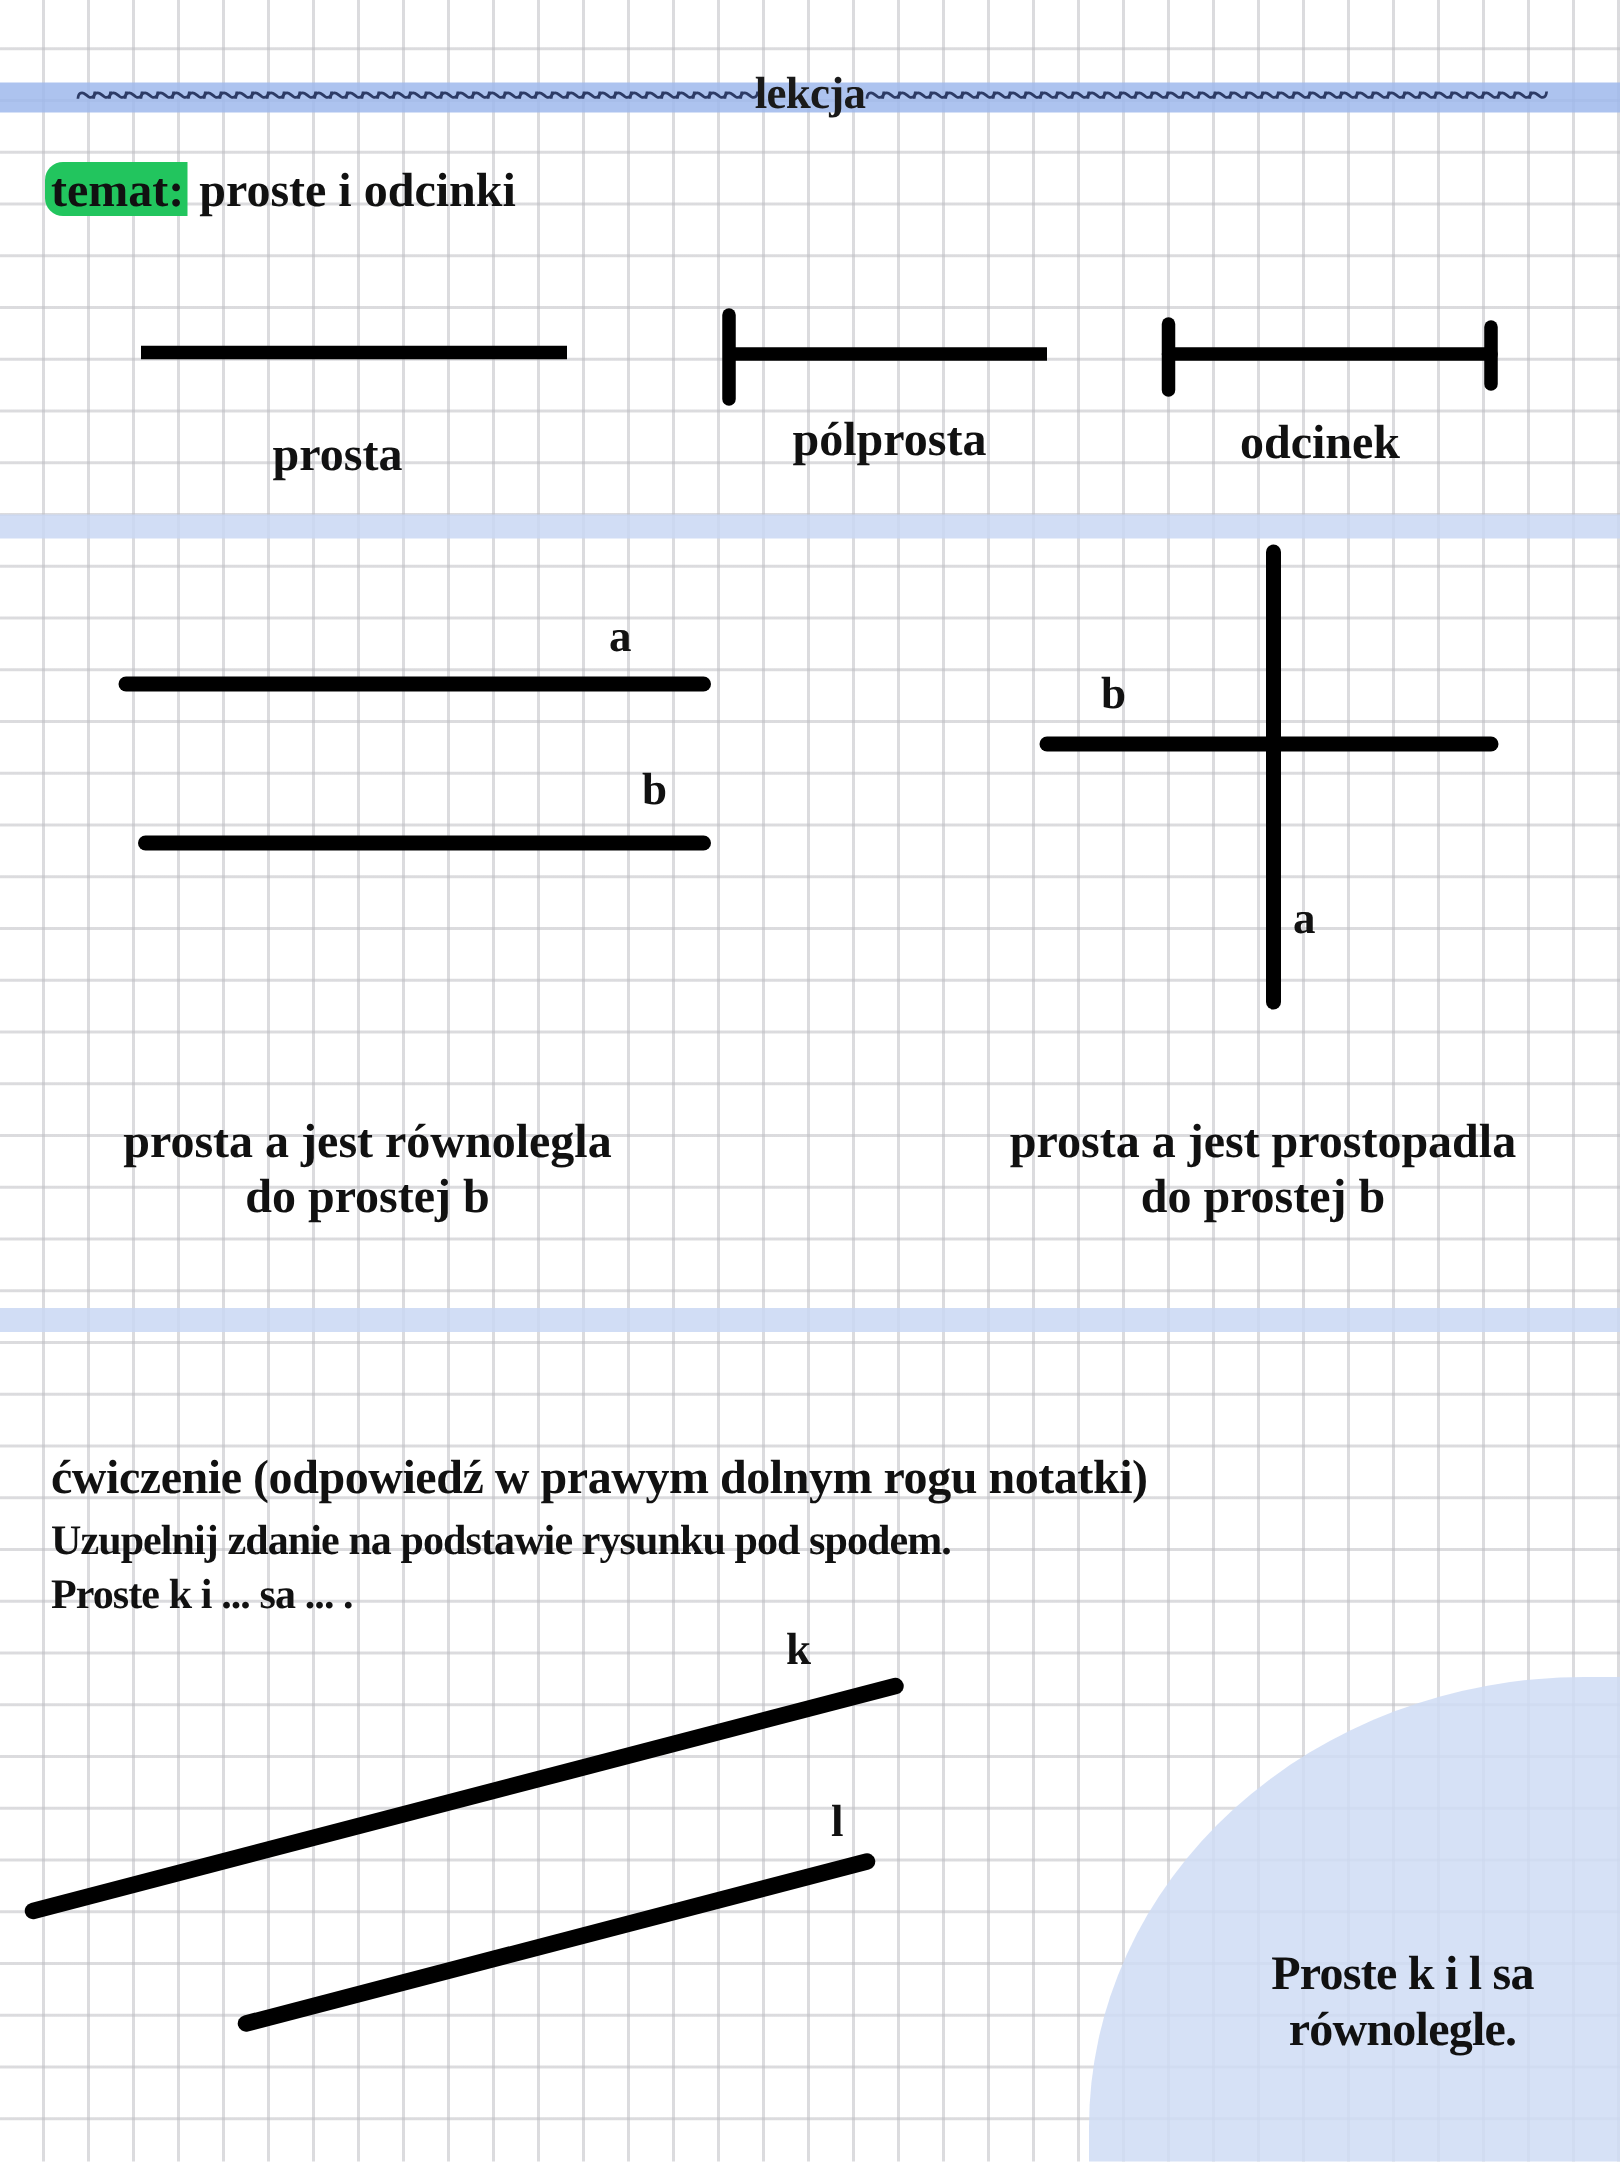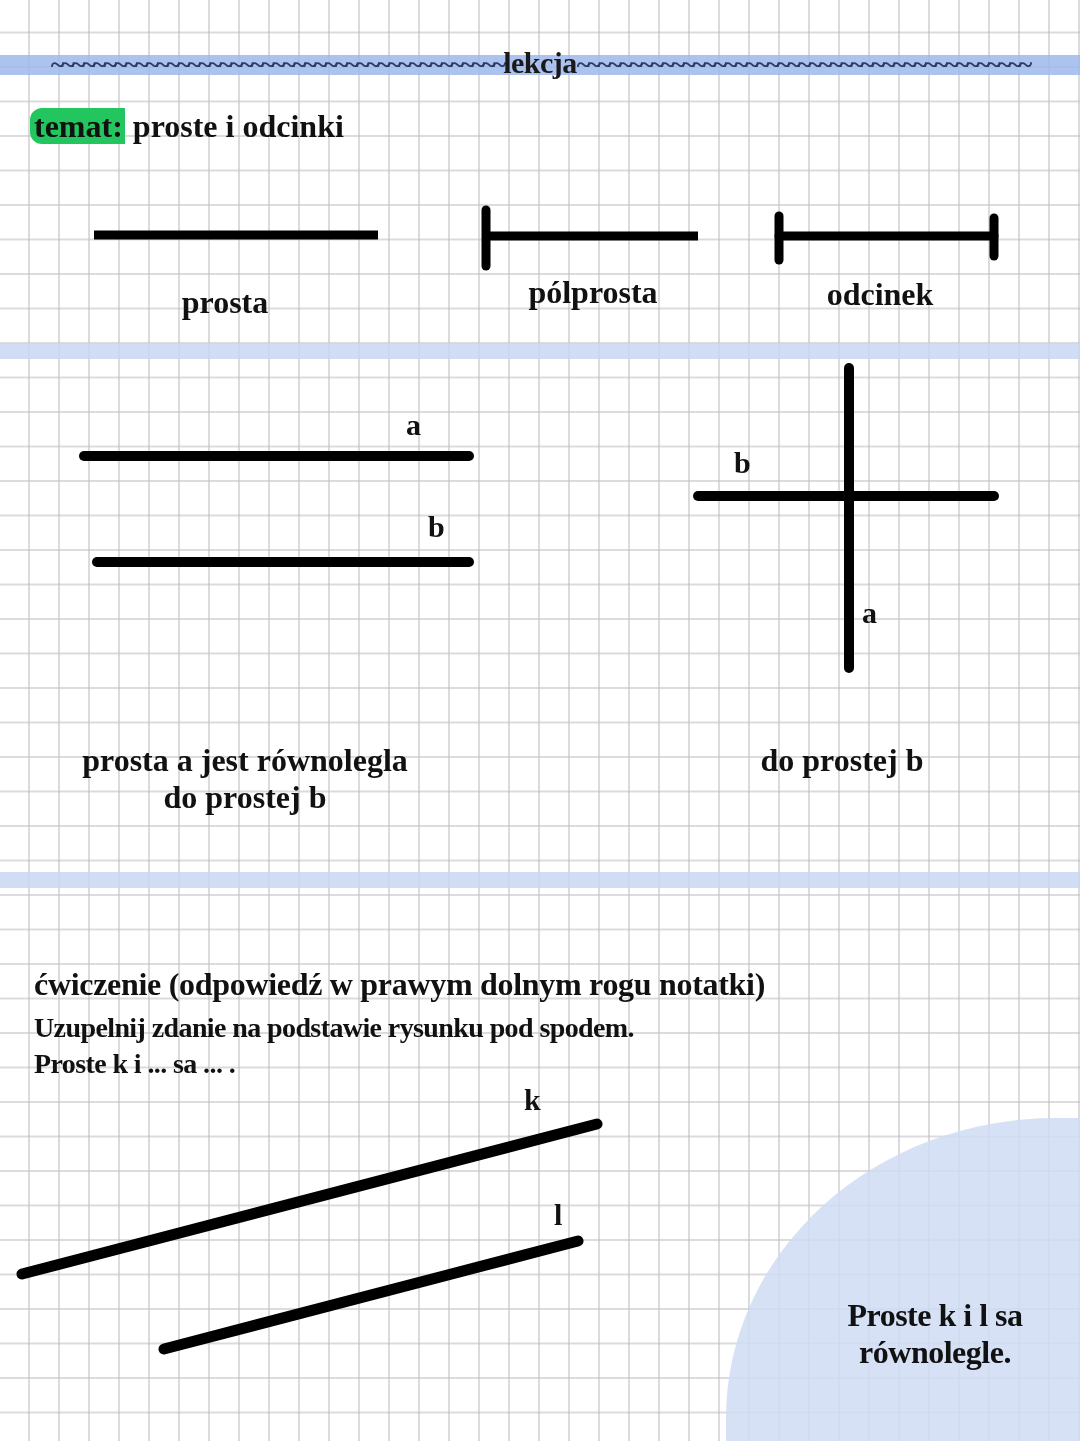--- a/index.html
+++ b/index.html
@@ -85,20 +85,21 @@
 <div class="abs txt" style="left:406px;top:408px;font-size:30px;">a</div>
 <div class="abs txt" style="left:428px;top:510px;font-size:30px;">b</div>
 <div class="abs txt" style="left:734px;top:446px;font-size:30px;">b</div>
 <div class="abs txt" style="left:862px;top:596px;font-size:30px;">a</div>
 
 <div class="abs txt center label-lg" style="left:20px;top:742px;width:450px;line-height:37px;">
   <div>prosta a jest równolegla</div>
   <div>do prostej b</div>
 </div>
 <div class="abs txt center label-lg" style="left:617px;top:742px;width:450px;line-height:37px;">
+  <div>prosta a jest prostopadla</div>
   <div>do prostej b</div>
 </div>
 
 <div class="abs txt" style="left:34px;top:966px;font-size:32px;letter-spacing:-0.3px;">ćwiczenie (odpowiedź w prawym dolnym rogu notatki)</div>
 <div class="abs txt" style="left:34px;top:1010px;font-size:28px;line-height:36px;letter-spacing:-0.6px;">
   <div>Uzupelnij zdanie na podstawie rysunku pod spodem.</div>
   <div>Proste k i ... sa ... .</div>
 </div>
 <div class="abs txt" style="left:524px;top:1083px;font-size:30px;">k</div>
 <div class="abs txt" style="left:554px;top:1198px;font-size:30px;">l</div>

